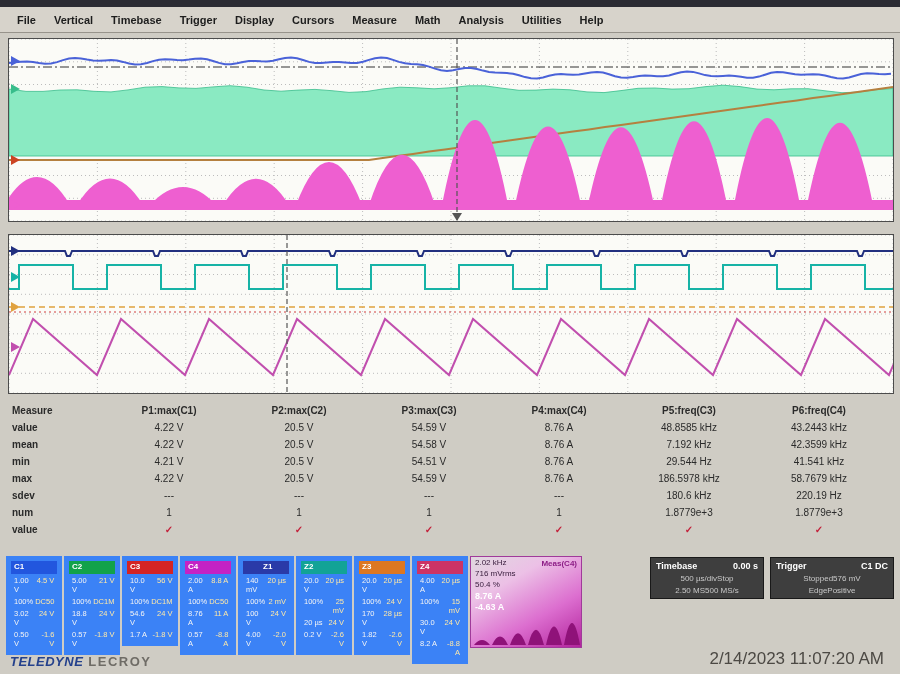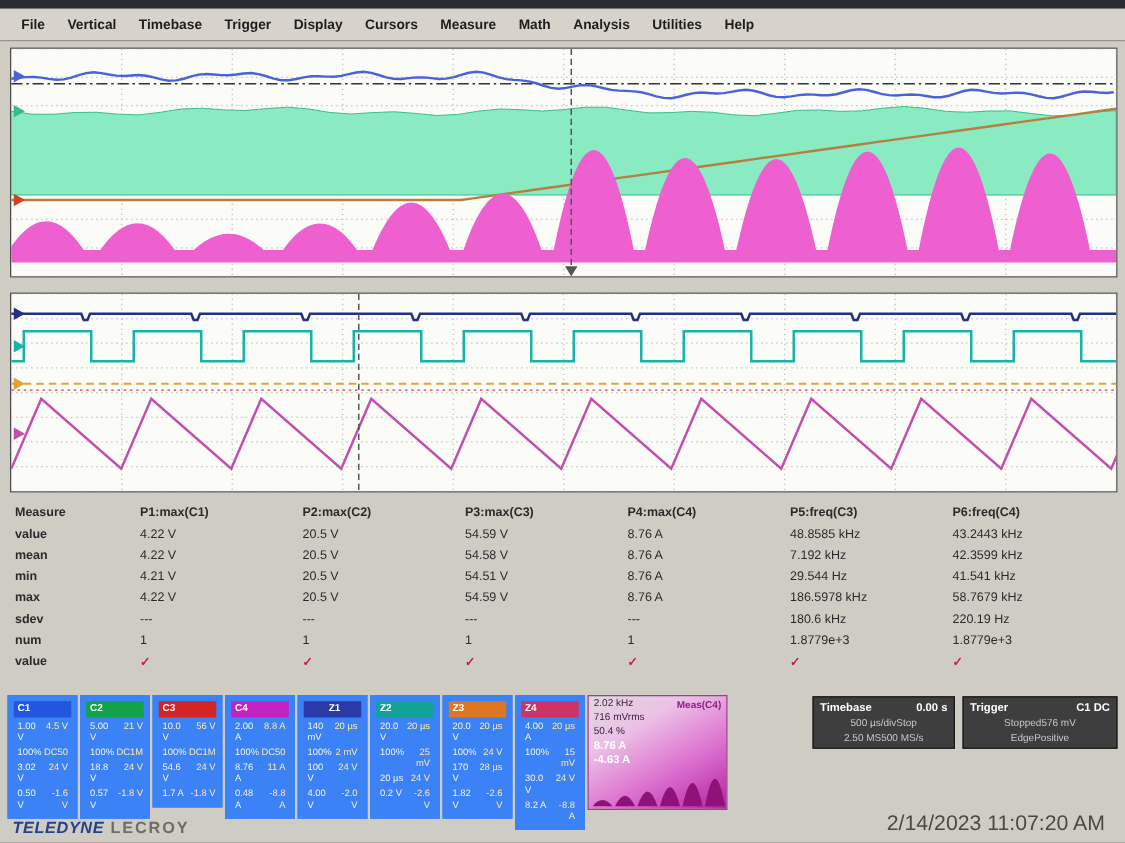--- a/index.html
+++ b/index.html
@@ -8,21 +8,21 @@
   .titlestrip{position:absolute;top:0;left:0;right:0;height:7px;background:#2b2b33;}
   .menubar{position:absolute;top:7px;left:0;right:0;height:25px;background:#d7d3cb;
            border-bottom:1px solid #97938b;display:flex;align-items:center;padding-left:8px;}
   .menu-item{font-size:11px;color:#1d1d1d;font-weight:700;padding:3px 9px;cursor:default;white-space:nowrap;}
   .plot{position:absolute;left:8px;background:#fbfbf7;border:1px solid #4c4c4c;}
   #plot1{top:38px;width:884px;height:182px;}
   #plot2{top:234px;width:884px;height:158px;}
   .meas-table{position:absolute;left:8px;top:402px;width:886px;font-size:10px;color:#2a2a2a;}
   .trow{display:flex;height:17px;align-items:center;}
   .trow .lbl{width:100px;font-weight:700;padding-left:4px;}
-  .trow .cell{width:130px;text-align:left;padding-right:16px;box-sizing:border-box;white-space:nowrap;}
+  .trow .cell{width:130px;text-align:center;padding-right:16px;box-sizing:border-box;white-space:nowrap;}
   .trow.hdr .cell{font-weight:700;}
   .trow .cell.st{color:#c3203a;font-weight:700;}
   .chrow{position:absolute;left:6px;top:556px;display:flex;gap:2px;align-items:flex-start;}
   .chbox{width:56px;border:5px solid #3b82f6;background:#3b82f6;box-sizing:border-box;}
   .chbox .hd{height:13px;font-size:8px;font-weight:700;color:#fff;padding:1px 3px 0 3px;box-sizing:border-box;}
   .chbox .bd{display:grid;grid-template-columns:1fr 1fr;font-size:7.5px;line-height:9px;
              color:#f4f4f4;padding:2px 3px;column-gap:2px;row-gap:3px;}
   .chbox .bd .rr{text-align:right;color:#ffe9a8;}
   .bigbox{width:112px;height:92px;border:1px solid #a03a9a;position:relative;font-size:8px;color:#3c2040;
           background:linear-gradient(150deg,#e0d8df 0%,#ecc0e6 30%,#dc6ecf 65%,#b2239c 100%);box-sizing:border-box;}
@@ -245,21 +245,21 @@
       </div>
       <div class="chbox">
         <div class="hd" style="background: rgb(196, 34, 196);">C4</div>
         <div class="bd">
           <div>2.00 A</div>
           <div class="rr">8.8 A</div>
           <div>100%</div>
           <div class="rr">DC50</div>
           <div>8.76 A</div>
           <div class="rr">11 A</div>
-          <div>0.48 A</div>
+          <div>0.57 A</div>
           <div class="rr">-8.8 A</div>
         </div>
       </div>
       <div class="chbox">
         <div class="hd" style="background: rgb(42, 58, 168); padding-left: 20px;">Z1</div>
         <div class="bd">
           <div>140 mV</div>
           <div class="rr">20 µs</div>
           <div>100%</div>
           <div class="rr">2 mV</div>

